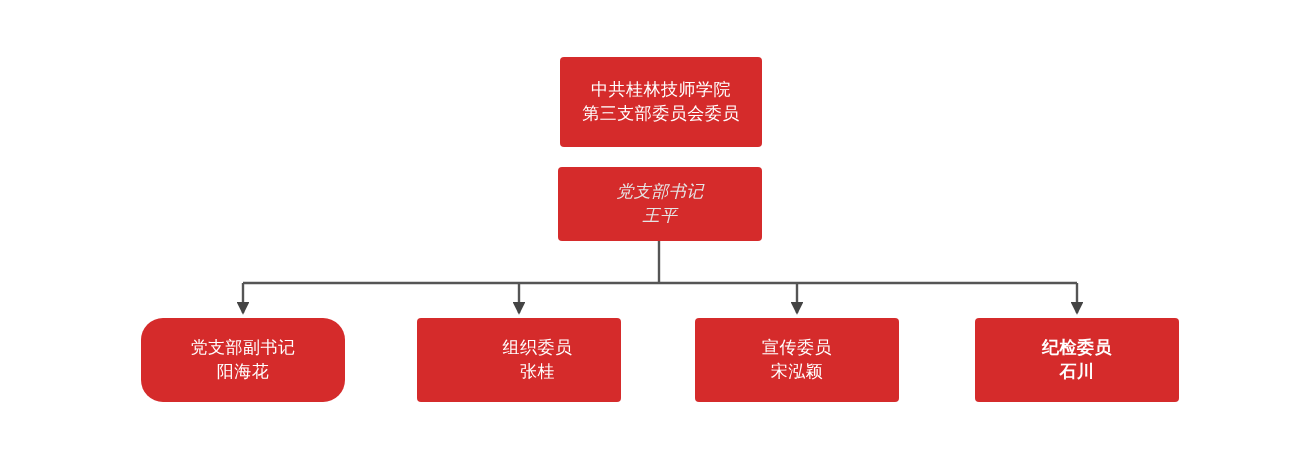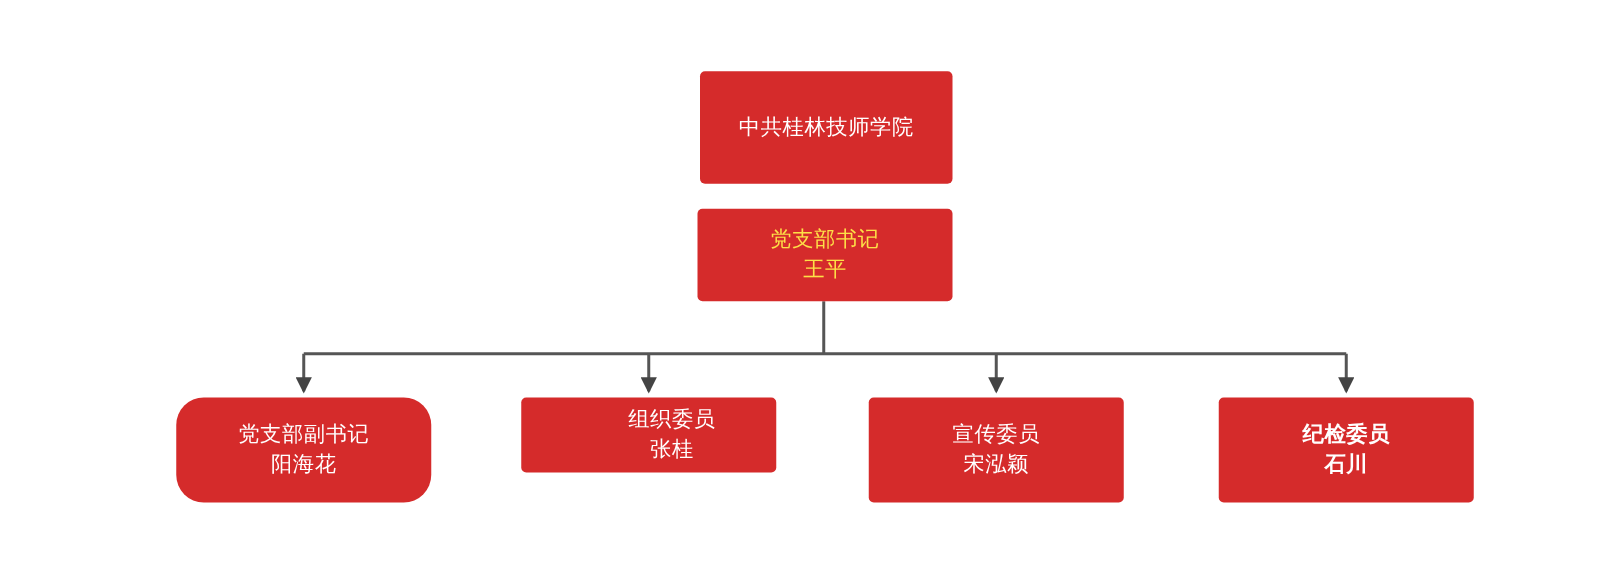--- a/index.html
+++ b/index.html
@@ -62,21 +62,21 @@
   #node-deputy-secretary {
     left: 141px;
     top: 318px;
     width: 204px;
     height: 84px;
   }
   #node-organization {
     left: 417px;
     top: 318px;
     width: 204px;
-    height: 60px;
+    height: 84px;
     padding-left: 37px;
   }
   #node-publicity {
     left: 695px;
     top: 318px;
     width: 204px;
     height: 84px;
   }
   #node-discipline {
     left: 975px;
@@ -103,23 +103,24 @@
     <path d="M 243 283 L 1077 283" stroke="#555555" stroke-width="2.4" fill="none"></path>
 
     <path d="M 243 283 L 243 313" stroke="#555555" stroke-width="2.4" fill="none" marker-end="url(#arrow-head)"></path>
     <path d="M 519 283 L 519 313" stroke="#555555" stroke-width="2.4" fill="none" marker-end="url(#arrow-head)"></path>
     <path d="M 797 283 L 797 313" stroke="#555555" stroke-width="2.4" fill="none" marker-end="url(#arrow-head)"></path>
     <path d="M 1077 283 L 1077 313" stroke="#555555" stroke-width="2.4" fill="none" marker-end="url(#arrow-head)"></path>
   </svg>
 
   <div class="node-box" id="node-root" style="background: rgb(213, 43, 43); color: rgb(255, 255, 255);">
     <span class="node-line">中共桂林技师学院</span>
+    <span class="node-line">第三支部委员会委员</span>
   </div>
 
-  <div class="node-box" id="node-secretary" style="background: rgb(213, 43, 43); color: #fde047;">
+  <div class="node-box" id="node-secretary" style="background: rgb(213, 43, 43); color: #e5e5e5; font-style: italic;">
     <span class="node-line">党支部书记</span>
     <span class="node-line">王平</span>
   </div>
 
   <div class="node-box" id="node-deputy-secretary" style="background: rgb(213, 43, 43); color: rgb(255, 255, 255); border-radius: 22px;">
     <span class="node-line">党支部副书记</span>
     <span class="node-line">阳海花</span>
   </div>
 
   <div class="node-box" id="node-organization" style="background: rgb(213, 43, 43); color: rgb(255, 255, 255);">

